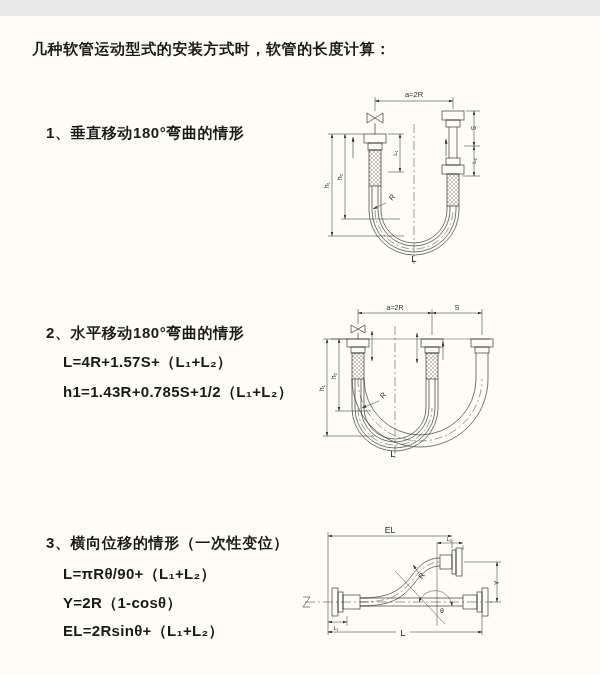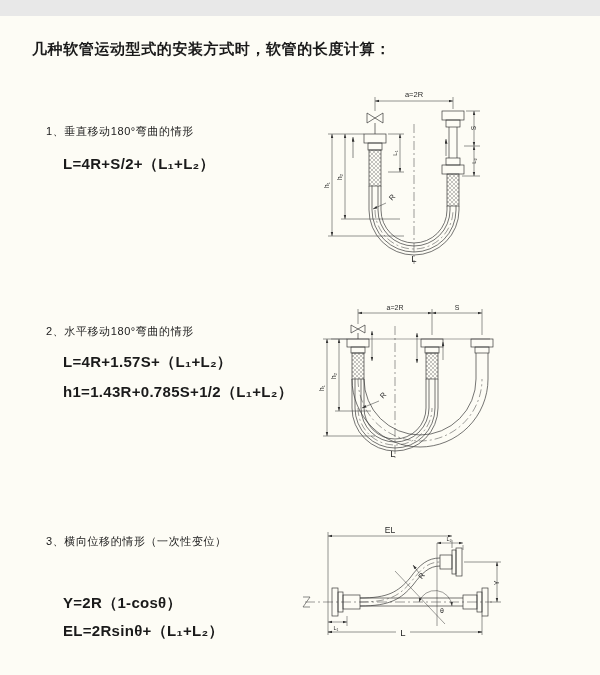--- a/index.html
+++ b/index.html
@@ -5,40 +5,40 @@
   html,body{margin:0;padding:0;background:#e8e8e8;}
   .page{
     position:relative;width:600px;height:675px;margin:16px auto;
     background:#fdfcf5;color:#1a1a1a;
     font-family:"Liberation Sans","DejaVu Sans",sans-serif;
     overflow:hidden;
     text-align:right;
   }
   .abs{position:absolute;white-space:nowrap;}
   .title{font-size:15px;font-weight:700;letter-spacing:.6px;}
-  .heading{font-size:11px;font-weight:400;letter-spacing:.6px;}
+  .heading{font-size:15px;font-weight:700;letter-spacing:.6px;}
   .formula{font-size:15px;font-weight:600;letter-spacing:.3px;}
   svg{position:absolute;overflow:visible;}
   svg text{font-family:"Liberation Sans","DejaVu Sans",sans-serif;fill:#2b2b2b;}
 </style>
 </head>
 <body>
 
 <div class="page">
 
   <div class="abs title" style="left:32px;top:24px">几种软管运动型式的安装方式时，软管的长度计算：</div>
 
   <div class="abs heading" style="left:46px;top:108px">1、垂直移动180°弯曲的情形</div>
-  <div class="abs formula" style="left:63px;top:139px">L=4R+S/2+（L₁+L₂）</div>
 
   <div class="abs heading" style="left:46px;top:308px">2、水平移动180°弯曲的情形</div>
   <div class="abs formula" style="left:63px;top:337px">L=4R+1.57S+（L₁+L₂）</div>
   <div class="abs formula" style="left:63px;top:367px">h1=1.43R+0.785S+1/2（L₁+L₂）</div>
 
   <div class="abs heading" style="left:46px;top:518px">3、横向位移的情形（一次性变位）</div>
+  <div class="abs formula" style="left:63px;top:549px">L=πRθ/90+（L₁+L₂）</div>
   <div class="abs formula" style="left:63px;top:578px">Y=2R（1-cosθ）</div>
   <div class="abs formula" style="left:63px;top:606px">EL=2Rsinθ+（L₁+L₂）</div>
 
   <svg style="left:312px;top:66px" width="200" height="190" viewBox="0 0 200 190">
     <defs>
       <marker id="a1" markerWidth="9" markerHeight="6" refX="8" refY="2.5" orient="auto-start-reverse">
         <path d="M0,0 L8,2.5 L0,5 Z" fill="#333"></path>
       </marker>
       <pattern id="h1p" width="4" height="4" patternUnits="userSpaceOnUse">
         <path d="M0,4 L4,0 M0,0 L4,4" stroke="#7a7a7a" stroke-width="0.45"></path>

